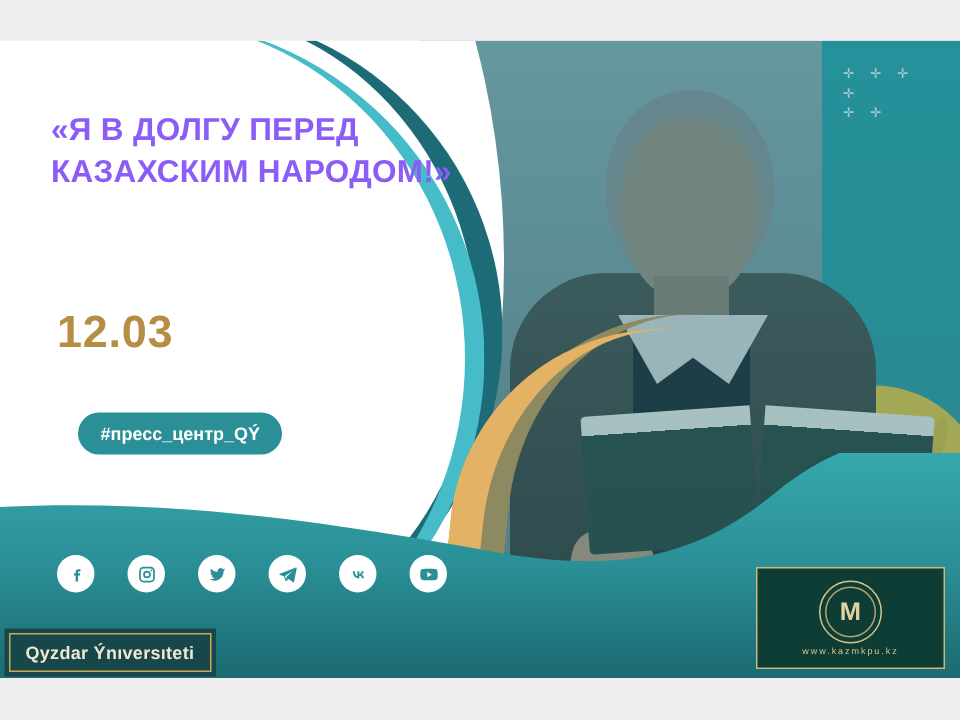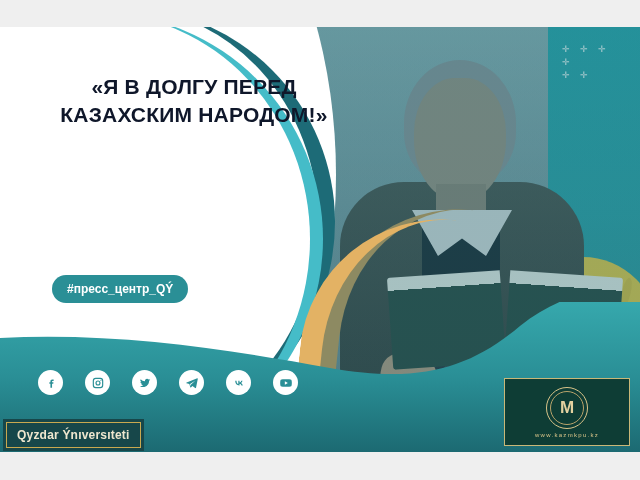--- a/index.html
+++ b/index.html
@@ -250,25 +250,25 @@
     z-index: 8;
   }
   .wave svg { display: block; width: 640px; height: 150px; }
 
   
   .headline {
     position: absolute;
     top: 46px; left: 34px;
     width: 320px;
     z-index: 20;
-    color: #0f172a;
+    color: #8b5cf6;
     font-size: 21px;
     font-weight: 700;
     line-height: 1.32;
-    text-align: center;
+    text-align: left;
     letter-spacing: .2px;
   }
   .date {
     position: absolute;
     top: 178px; left: 38px;
     z-index: 20;
     color: #b58e43;
     font-size: 30px;
     font-weight: 700;
     letter-spacing: .5px;
@@ -409,20 +409,21 @@
     <div class="gold-band"></div>
 
     <div class="swoosh-wrap">
       <div class="white-panel"></div>
       <div class="swoosh dark"></div>
       <div class="swoosh light"></div>
     </div>
 
     <div class="headline">«Я В ДОЛГУ ПЕРЕД КАЗАХСКИМ НАРОДОМ!»</div>
 
+    <div class="date">12.03</div>
 
     <div class="hashtag">#пресс_центр_QÝ</div>
 
     <div class="wave">
       <svg viewBox="0 0 640 150" preserveAspectRatio="none" aria-hidden="true">
         <defs>
           <linearGradient id="wg" x1="0" y1="0" x2="0" y2="1">
             <stop offset="0%" stop-color="#39AEB2"></stop>
             <stop offset="55%" stop-color="#2A8F96"></stop>
             <stop offset="100%" stop-color="#1C6A72"></stop>

